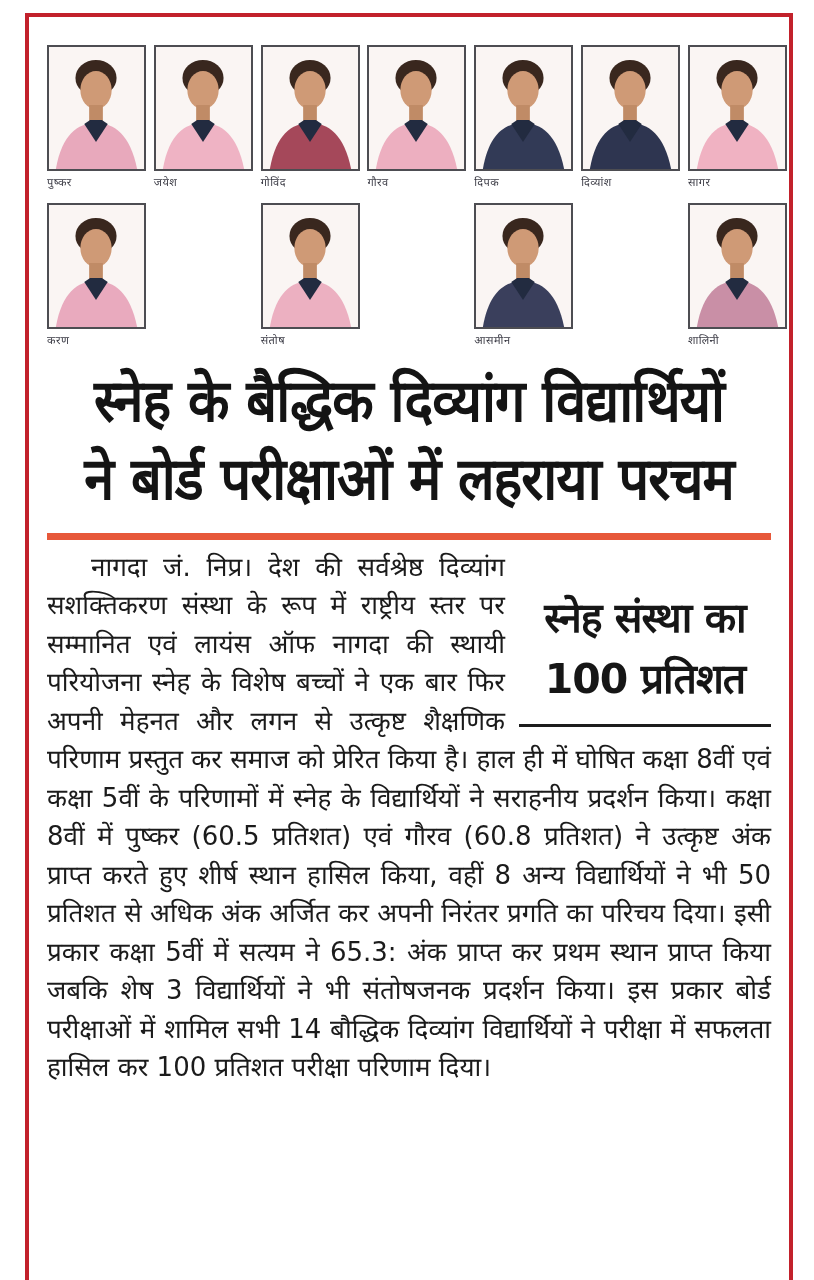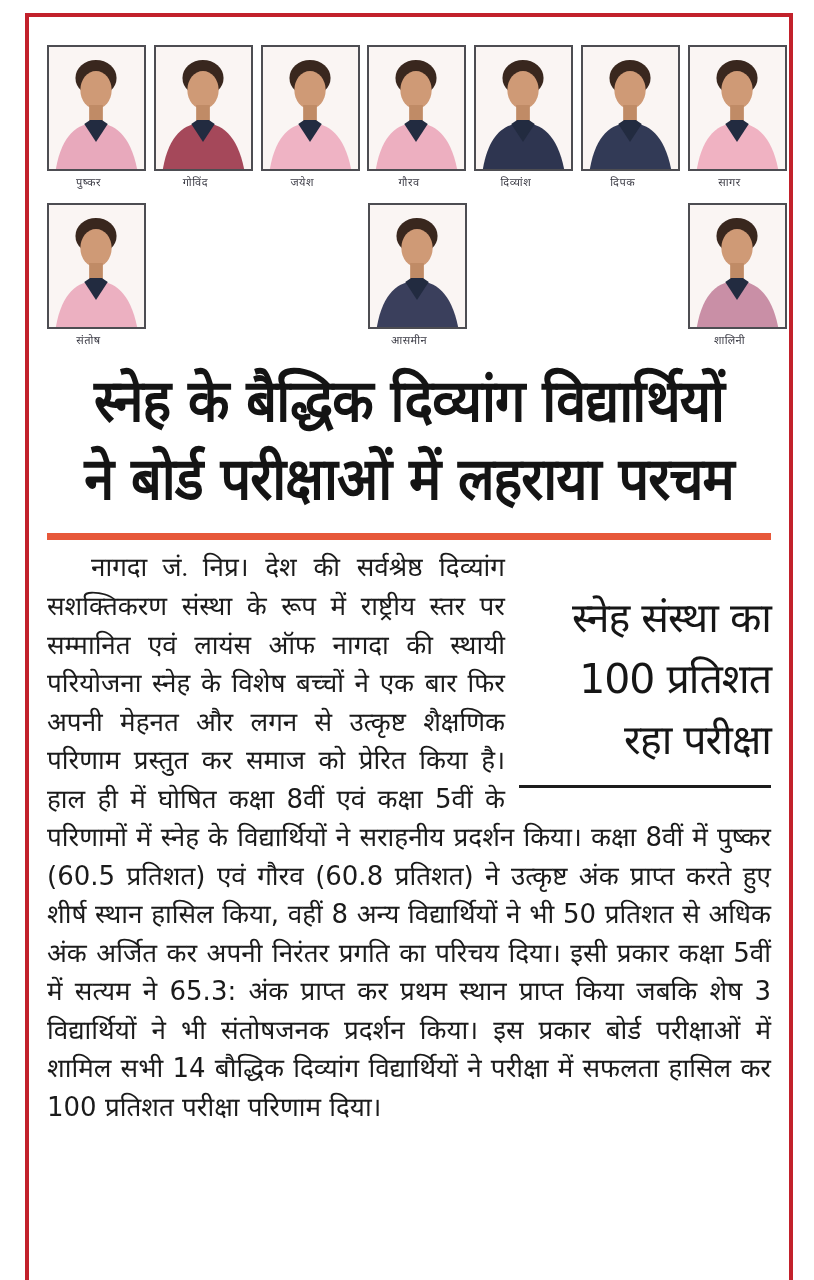--- a/index.html
+++ b/index.html
@@ -13,21 +13,21 @@
     width: 768px; height: 1290px;
     border: 4px solid #c2212b;
     background: #ffffff;
     padding: 28px 18px 10px 18px;
   }
   
   .photo-row {
     display: flex; justify-content: space-between;
     margin-bottom: 14px;
   }
-  .photo-card { width: 83px; text-align: center; }
+  .photo-card { width: 83px; text-align: left; }
   .photo-frame {
     width: 99px; height: 126px;
     border: 2px solid #4d4d52;
     background: #faf5f3;
     overflow: hidden;
   }
   .photo-frame svg { display: block; width: 100%; height: 100%; }
   .photo-name {
     font-size: 11px; color: #3a3a44; margin-top: 3px;
     letter-spacing: 0.5px; filter: blur(0.4px);
@@ -45,27 +45,27 @@
   }
   
   .article {
     color: #1b1b1b; font-size: 26px; line-height: 38.5px;
     text-align: justify;
   }
   .pull-quote {
     float: right; width: 252px;
     margin: 34px 0 10px 14px;
     padding: 6px 0 14px 0;
-    text-align: right;
-    font-size: 41px; line-height: 61px; font-weight: 400;
+    text-align: center;
+    font-size: 41px; line-height: 61px; font-weight: 700;
     color: #161616; letter-spacing: -1px;
     border-bottom: 3px solid #1d1d1d;
   }
   .body-text { text-indent: 44px; }
-  .dateline { white-space: nowrap; font-family: Liberation Serif, serif; }
+  .dateline { white-space: nowrap; }
 </style>
 </head>
 <body>
 
 <div class="clip-page">
 
   <div class="photo-row">
 
       <figure class="photo-card">
         <div class="photo-frame" style="--shirt: #e8a9bc;">
@@ -75,107 +75,120 @@
             <ellipse cx="48" cy="43" rx="16" ry="19" fill="#cf9a76"></ellipse>
             <rect x="41" y="58" width="14" height="16" fill="#c08b66"></rect>
             <path d="M7,122 C13,88 29,76 48,76 C67,76 83,88 90,122 Z" fill="var(--shirt, #edafc0)"></path>
             <path d="M36,77 L48,95 L60,77 L54,73 L42,73 Z" fill="#222b40"></path>
           </svg>
         </div>
         <figcaption class="photo-name">पुष्कर</figcaption>
       </figure>
 
       <figure class="photo-card">
+        <div class="photo-frame" style="--shirt: #efb3c4;">
+          <svg viewBox="0 0 97 122" preserveAspectRatio="none">
+            <rect x="0" y="0" width="97" height="122" fill="#faf5f3"></rect>
+            <ellipse cx="48" cy="31" rx="21" ry="18" fill="#39271e"></ellipse>
+            <ellipse cx="48" cy="43" rx="16" ry="19" fill="#cf9a76"></ellipse>
+            <rect x="41" y="58" width="14" height="16" fill="#c08b66"></rect>
+            <path d="M7,122 C13,88 29,76 48,76 C67,76 83,88 90,122 Z" fill="var(--shirt, #edafc0)"></path>
+            <path d="M36,77 L48,95 L60,77 L54,73 L42,73 Z" fill="#222b40"></path>
+          </svg>
+        </div>
+        <figcaption class="photo-name">जयेश</figcaption>
+      </figure>
+
+      <figure class="photo-card">
         <div class="photo-frame" style="--shirt: #a5485a;">
           <svg viewBox="0 0 97 122" preserveAspectRatio="none">
             <rect x="0" y="0" width="97" height="122" fill="#faf5f3"></rect>
             <ellipse cx="48" cy="31" rx="21" ry="18" fill="#39271e"></ellipse>
             <ellipse cx="48" cy="43" rx="16" ry="19" fill="#cf9a76"></ellipse>
             <rect x="41" y="58" width="14" height="16" fill="#c08b66"></rect>
             <path d="M7,122 C13,88 29,76 48,76 C67,76 83,88 90,122 Z" fill="var(--shirt, #edafc0)"></path>
             <path d="M36,77 L48,95 L60,77 L54,73 L42,73 Z" fill="#222b40"></path>
           </svg>
         </div>
         <figcaption class="photo-name">गोविंद</figcaption>
       </figure>
 
       <figure class="photo-card">
-        <div class="photo-frame" style="--shirt: #efb3c4;">
-          <svg viewBox="0 0 97 122" preserveAspectRatio="none">
-            <rect x="0" y="0" width="97" height="122" fill="#faf5f3"></rect>
-            <ellipse cx="48" cy="31" rx="21" ry="18" fill="#39271e"></ellipse>
-            <ellipse cx="48" cy="43" rx="16" ry="19" fill="#cf9a76"></ellipse>
-            <rect x="41" y="58" width="14" height="16" fill="#c08b66"></rect>
-            <path d="M7,122 C13,88 29,76 48,76 C67,76 83,88 90,122 Z" fill="var(--shirt, #edafc0)"></path>
-            <path d="M36,77 L48,95 L60,77 L54,73 L42,73 Z" fill="#222b40"></path>
-          </svg>
-        </div>
-        <figcaption class="photo-name">जयेश</figcaption>
-      </figure>
-
-      <figure class="photo-card">
         <div class="photo-frame" style="--shirt: #edafc0;">
           <svg viewBox="0 0 97 122" preserveAspectRatio="none">
             <rect x="0" y="0" width="97" height="122" fill="#faf5f3"></rect>
             <ellipse cx="48" cy="31" rx="21" ry="18" fill="#39271e"></ellipse>
             <ellipse cx="48" cy="43" rx="16" ry="19" fill="#cf9a76"></ellipse>
             <rect x="41" y="58" width="14" height="16" fill="#c08b66"></rect>
             <path d="M7,122 C13,88 29,76 48,76 C67,76 83,88 90,122 Z" fill="var(--shirt, #edafc0)"></path>
             <path d="M36,77 L48,95 L60,77 L54,73 L42,73 Z" fill="#222b40"></path>
           </svg>
         </div>
         <figcaption class="photo-name">गौरव</figcaption>
       </figure>
 
       <figure class="photo-card">
+        <div class="photo-frame" style="--shirt: #323a56;">
+          <svg viewBox="0 0 97 122" preserveAspectRatio="none">
+            <rect x="0" y="0" width="97" height="122" fill="#faf5f3"></rect>
+            <ellipse cx="48" cy="31" rx="21" ry="18" fill="#39271e"></ellipse>
+            <ellipse cx="48" cy="43" rx="16" ry="19" fill="#cf9a76"></ellipse>
+            <rect x="41" y="58" width="14" height="16" fill="#c08b66"></rect>
+            <path d="M7,122 C13,88 29,76 48,76 C67,76 83,88 90,122 Z" fill="var(--shirt, #edafc0)"></path>
+            <path d="M36,77 L48,95 L60,77 L54,73 L42,73 Z" fill="#222b40"></path>
+          </svg>
+        </div>
+        <figcaption class="photo-name">दिपक</figcaption>
+      </figure>
+
+      <figure class="photo-card">
         <div class="photo-frame" style="--shirt: #2e3550;">
           <svg viewBox="0 0 97 122" preserveAspectRatio="none">
             <rect x="0" y="0" width="97" height="122" fill="#faf5f3"></rect>
             <ellipse cx="48" cy="31" rx="21" ry="18" fill="#39271e"></ellipse>
             <ellipse cx="48" cy="43" rx="16" ry="19" fill="#cf9a76"></ellipse>
             <rect x="41" y="58" width="14" height="16" fill="#c08b66"></rect>
             <path d="M7,122 C13,88 29,76 48,76 C67,76 83,88 90,122 Z" fill="var(--shirt, #edafc0)"></path>
             <path d="M36,77 L48,95 L60,77 L54,73 L42,73 Z" fill="#222b40"></path>
           </svg>
         </div>
         <figcaption class="photo-name">दिव्यांश</figcaption>
       </figure>
 
       <figure class="photo-card">
-        <div class="photo-frame" style="--shirt: #323a56;">
-          <svg viewBox="0 0 97 122" preserveAspectRatio="none">
-            <rect x="0" y="0" width="97" height="122" fill="#faf5f3"></rect>
-            <ellipse cx="48" cy="31" rx="21" ry="18" fill="#39271e"></ellipse>
-            <ellipse cx="48" cy="43" rx="16" ry="19" fill="#cf9a76"></ellipse>
-            <rect x="41" y="58" width="14" height="16" fill="#c08b66"></rect>
-            <path d="M7,122 C13,88 29,76 48,76 C67,76 83,88 90,122 Z" fill="var(--shirt, #edafc0)"></path>
-            <path d="M36,77 L48,95 L60,77 L54,73 L42,73 Z" fill="#222b40"></path>
-          </svg>
-        </div>
-        <figcaption class="photo-name">दिपक</figcaption>
-      </figure>
-
-      <figure class="photo-card">
         <div class="photo-frame" style="--shirt: #f0b2c2;">
           <svg viewBox="0 0 97 122" preserveAspectRatio="none">
             <rect x="0" y="0" width="97" height="122" fill="#faf5f3"></rect>
             <ellipse cx="48" cy="31" rx="21" ry="18" fill="#39271e"></ellipse>
             <ellipse cx="48" cy="43" rx="16" ry="19" fill="#cf9a76"></ellipse>
             <rect x="41" y="58" width="14" height="16" fill="#c08b66"></rect>
             <path d="M7,122 C13,88 29,76 48,76 C67,76 83,88 90,122 Z" fill="var(--shirt, #edafc0)"></path>
             <path d="M36,77 L48,95 L60,77 L54,73 L42,73 Z" fill="#222b40"></path>
           </svg>
         </div>
         <figcaption class="photo-name">सागर</figcaption>
       </figure>
     </div>
 
   <div class="photo-row">
 
 
+      <figure class="photo-card">
+        <div class="photo-frame" style="--shirt: #e9aabe;">
+          <svg viewBox="0 0 97 122" preserveAspectRatio="none">
+            <rect x="0" y="0" width="97" height="122" fill="#faf5f3"></rect>
+            <ellipse cx="48" cy="31" rx="21" ry="18" fill="#39271e"></ellipse>
+            <ellipse cx="48" cy="43" rx="16" ry="19" fill="#cf9a76"></ellipse>
+            <rect x="41" y="58" width="14" height="16" fill="#c08b66"></rect>
+            <path d="M7,122 C13,88 29,76 48,76 C67,76 83,88 90,122 Z" fill="var(--shirt, #edafc0)"></path>
+            <path d="M36,77 L48,95 L60,77 L54,73 L42,73 Z" fill="#222b40"></path>
+          </svg>
+        </div>
+        <figcaption class="photo-name">करण</figcaption>
+      </figure>
 
       <figure class="photo-card">
         <div class="photo-frame" style="--shirt: #ecb0c1;">
           <svg viewBox="0 0 97 122" preserveAspectRatio="none">
             <rect x="0" y="0" width="97" height="122" fill="#faf5f3"></rect>
             <ellipse cx="48" cy="31" rx="21" ry="18" fill="#39271e"></ellipse>
             <ellipse cx="48" cy="43" rx="16" ry="19" fill="#cf9a76"></ellipse>
             <rect x="41" y="58" width="14" height="16" fill="#c08b66"></rect>
             <path d="M7,122 C13,88 29,76 48,76 C67,76 83,88 90,122 Z" fill="var(--shirt, #edafc0)"></path>
             <path d="M36,77 L48,95 L60,77 L54,73 L42,73 Z" fill="#222b40"></path>
@@ -222,19 +235,18 @@
 
   <hr class="rule">
 
   <div class="article">
     <aside class="pull-quote">
 
         <div>स्नेह संस्था का</div>
 
         <div>100 प्रतिशत</div>
 
-        <div>रहा परीक्षा</div>
 
       </aside>
     <p class="body-text"><span class="dateline">नागदा जं. निप्र।</span> <span>देश की सर्वश्रेष्ठ दिव्यांग सशक्तिकरण संस्था के रूप में राष्ट्रीय स्तर पर सम्मानित एवं लायंस ऑफ नागदा की स्थायी परियोजना स्नेह के विशेष बच्चों ने एक बार फिर अपनी मेहनत और लगन से उत्कृष्ट शैक्षणिक परिणाम प्रस्तुत कर समाज को प्रेरित किया है। हाल ही में घोषित कक्षा 8वीं एवं कक्षा 5वीं के परिणामों में स्नेह के विद्यार्थियों ने सराहनीय प्रदर्शन किया। कक्षा 8वीं में पुष्कर (60.5 प्रतिशत) एवं गौरव (60.8 प्रतिशत) ने उत्कृष्ट अंक प्राप्त करते हुए शीर्ष स्थान हासिल किया, वहीं 8 अन्य विद्यार्थियों ने भी 50 प्रतिशत से अधिक अंक अर्जित कर अपनी निरंतर प्रगति का परिचय दिया। इसी प्रकार कक्षा 5वीं में सत्यम ने 65.3: अंक प्राप्त कर प्रथम स्थान प्राप्त किया जबकि शेष 3 विद्यार्थियों ने भी संतोषजनक प्रदर्शन किया। इस प्रकार बोर्ड परीक्षाओं में शामिल सभी 14 बौद्धिक दिव्यांग विद्यार्थियों ने परीक्षा में सफलता हासिल कर 100 प्रतिशत परीक्षा परिणाम दिया।</span></p>
   </div>
 
 </div>
 
 </body></html>

